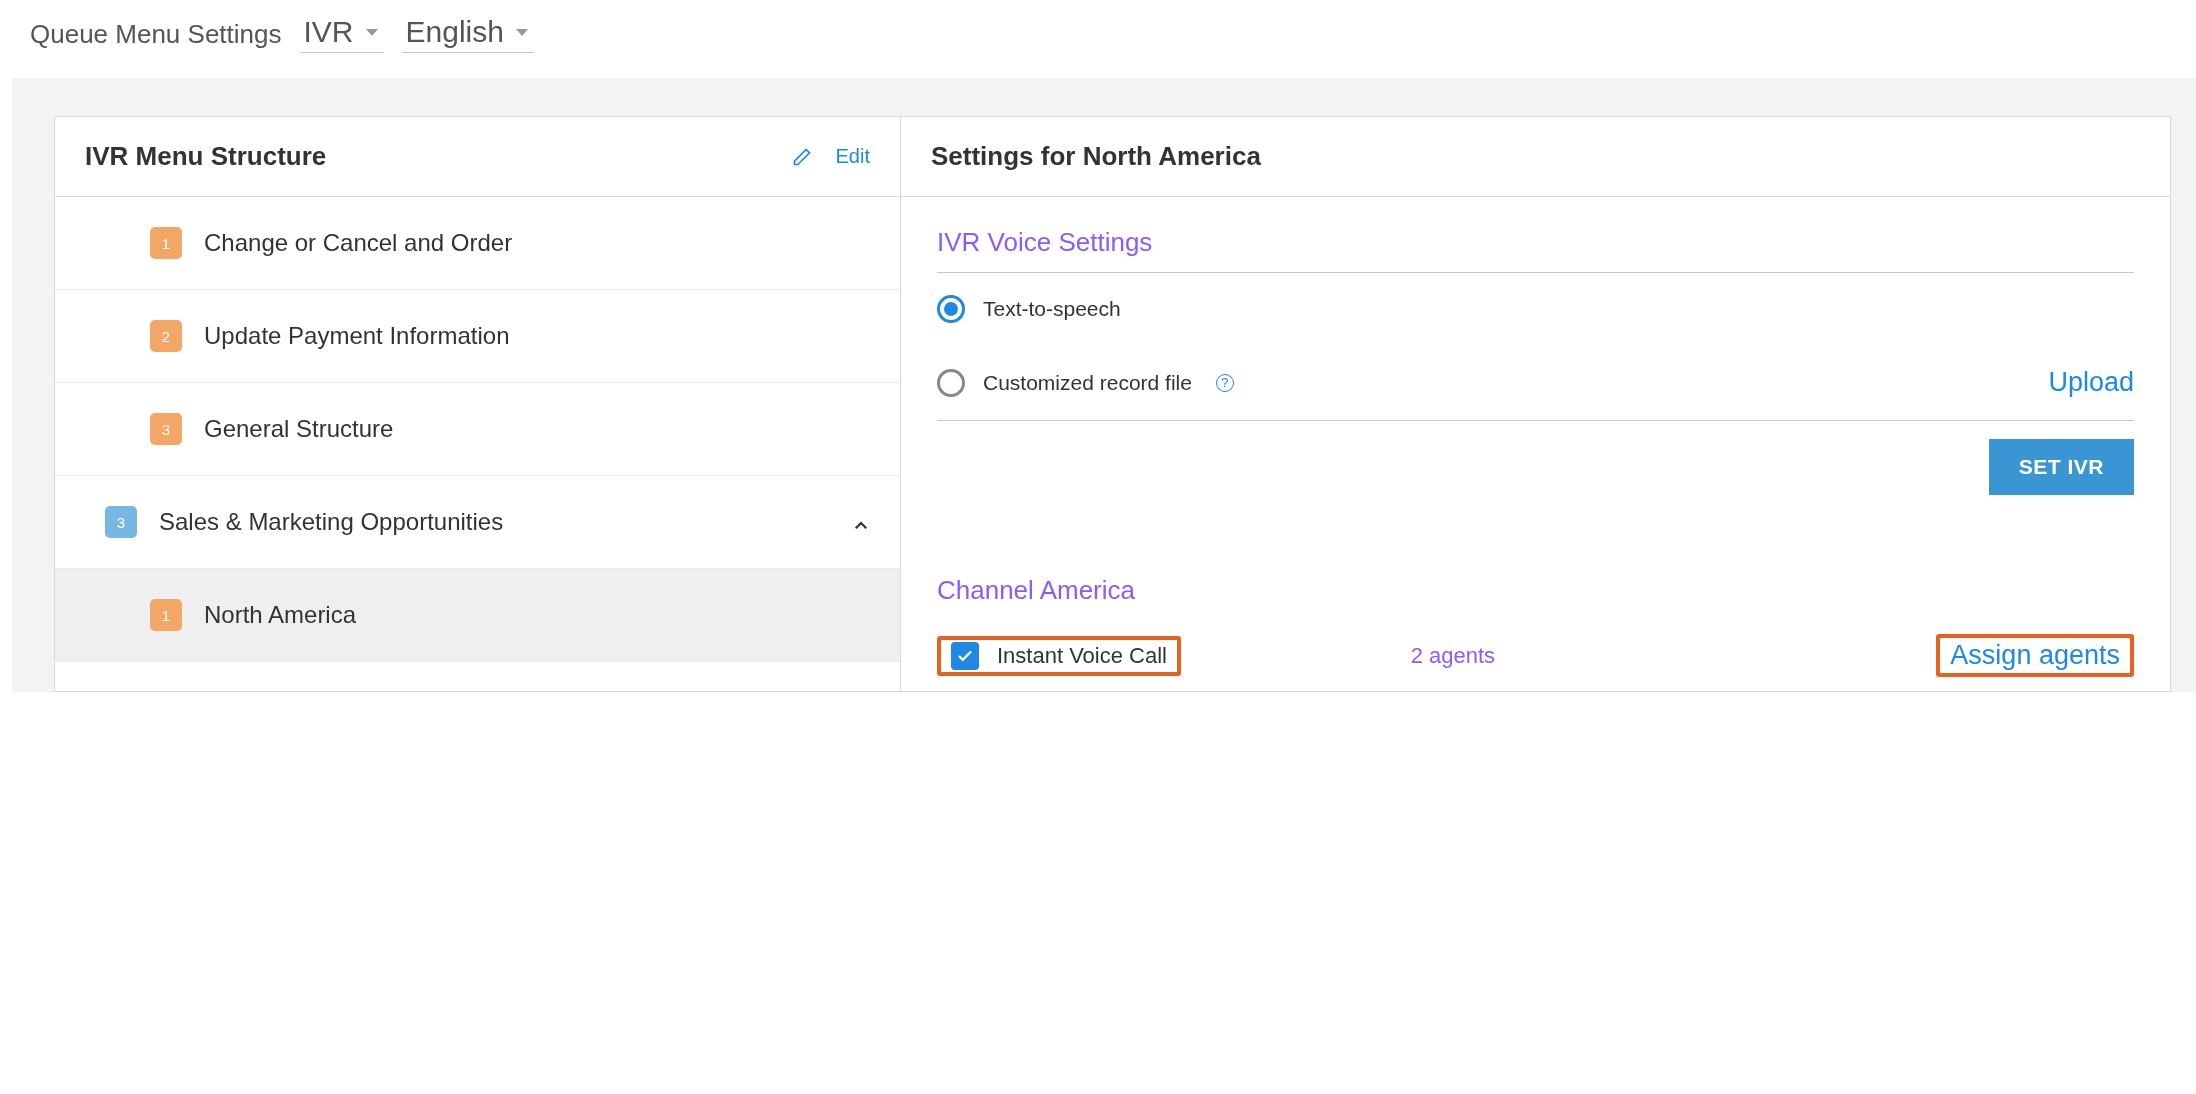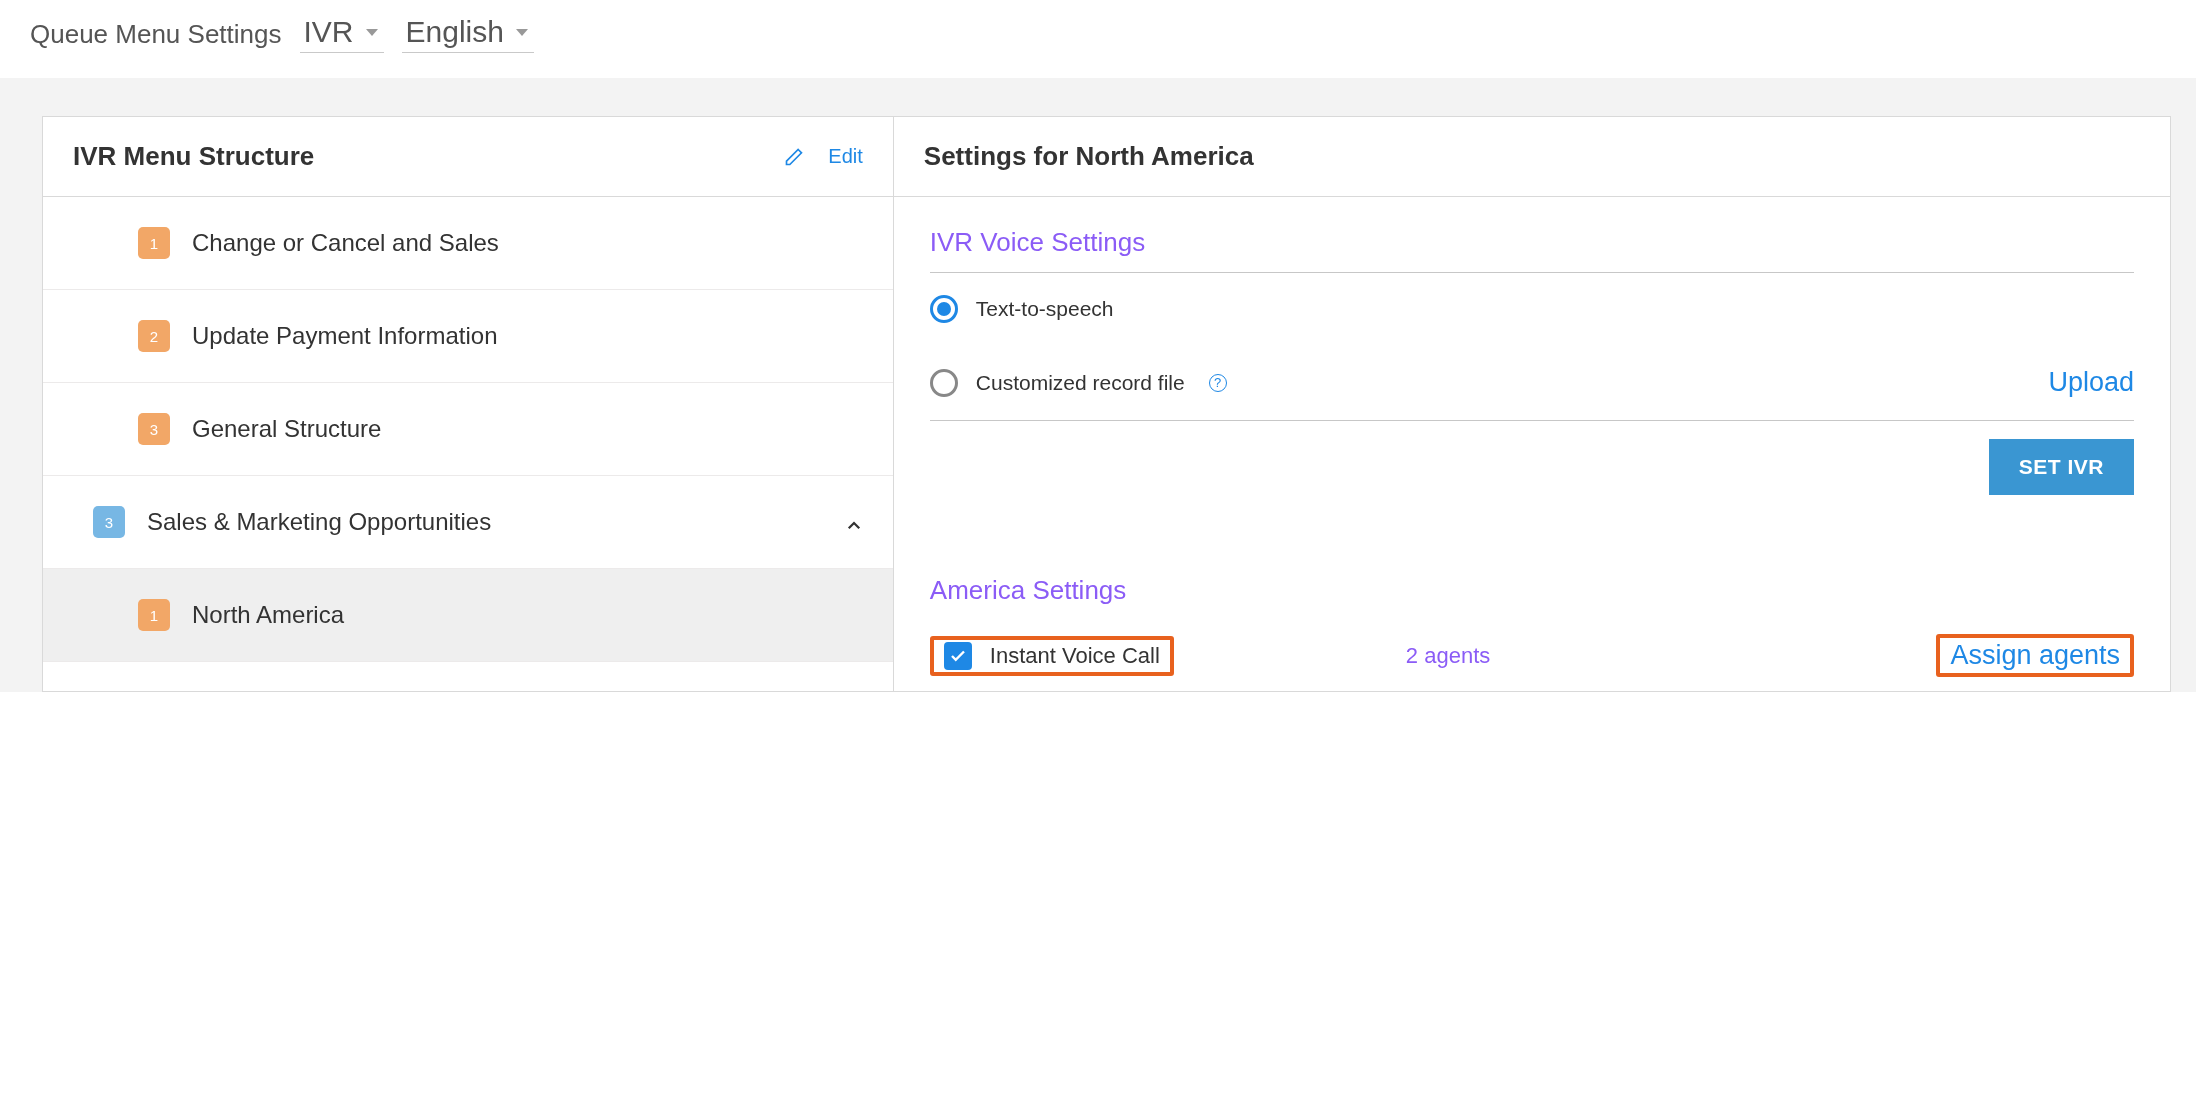--- a/index.html
+++ b/index.html
@@ -37,20 +37,21 @@
     .caret {
       width: 0;
       height: 0;
       border-left: 6px solid transparent;
       border-right: 6px solid transparent;
       border-top: 7px solid #999;
     }
     .content-area {
       background: #f3f3f3;
       padding: 38px 25px 0 42px;
+      margin-left: 12px;
     }
     .panel-wrap {
       display: flex;
       background: #ffffff;
       border: 1px solid #d9d9d9;
     }
     .left-panel {
       width: 40%;
       border-right: 1px solid #d9d9d9;
     }
@@ -293,21 +294,21 @@
           <svg viewBox="0 0 24 24">
               <path d="M17 3l4 4L7 21H3v-4L17 3z"></path>
             </svg>
           <span>Edit</span>
         </span>
       </div>
       <div class="menu-list">
 
         <div class="menu-item">
           <span class="num-badge badge-orange">1</span>
-          <span>Change or Cancel and Sales</span>
+          <span>Change or Cancel and Order</span>
         </div>
 
         <div class="menu-item">
           <span class="num-badge badge-orange">2</span>
           <span>Update Payment Information</span>
         </div>
 
         <div class="menu-item">
           <span class="num-badge badge-orange">3</span>
           <span>General Structure</span>
@@ -356,21 +357,21 @@
             </div>
             <span class="link-text">Upload</span>
           </div>
 
           <div class="set-btn-row">
             <button class="primary-btn">SET IVR</button>
           </div>
         </div>
 
         <div class="channel-section">
-          <div class="section-title" style="border-bottom:none;padding-bottom:6px">America Settings</div>
+          <div class="section-title" style="border-bottom:none;padding-bottom:6px">Channel America</div>
 
           <div class="channel-row">
             <span class="highlight-box">
               <span class="checkbox">
                 <svg viewBox="0 0 24 24">
                     <polyline points="4 12 9 17 20 6"></polyline>
                   </svg>
               </span>
               <span class="channel-label">Instant Voice Call</span>
             </span>

